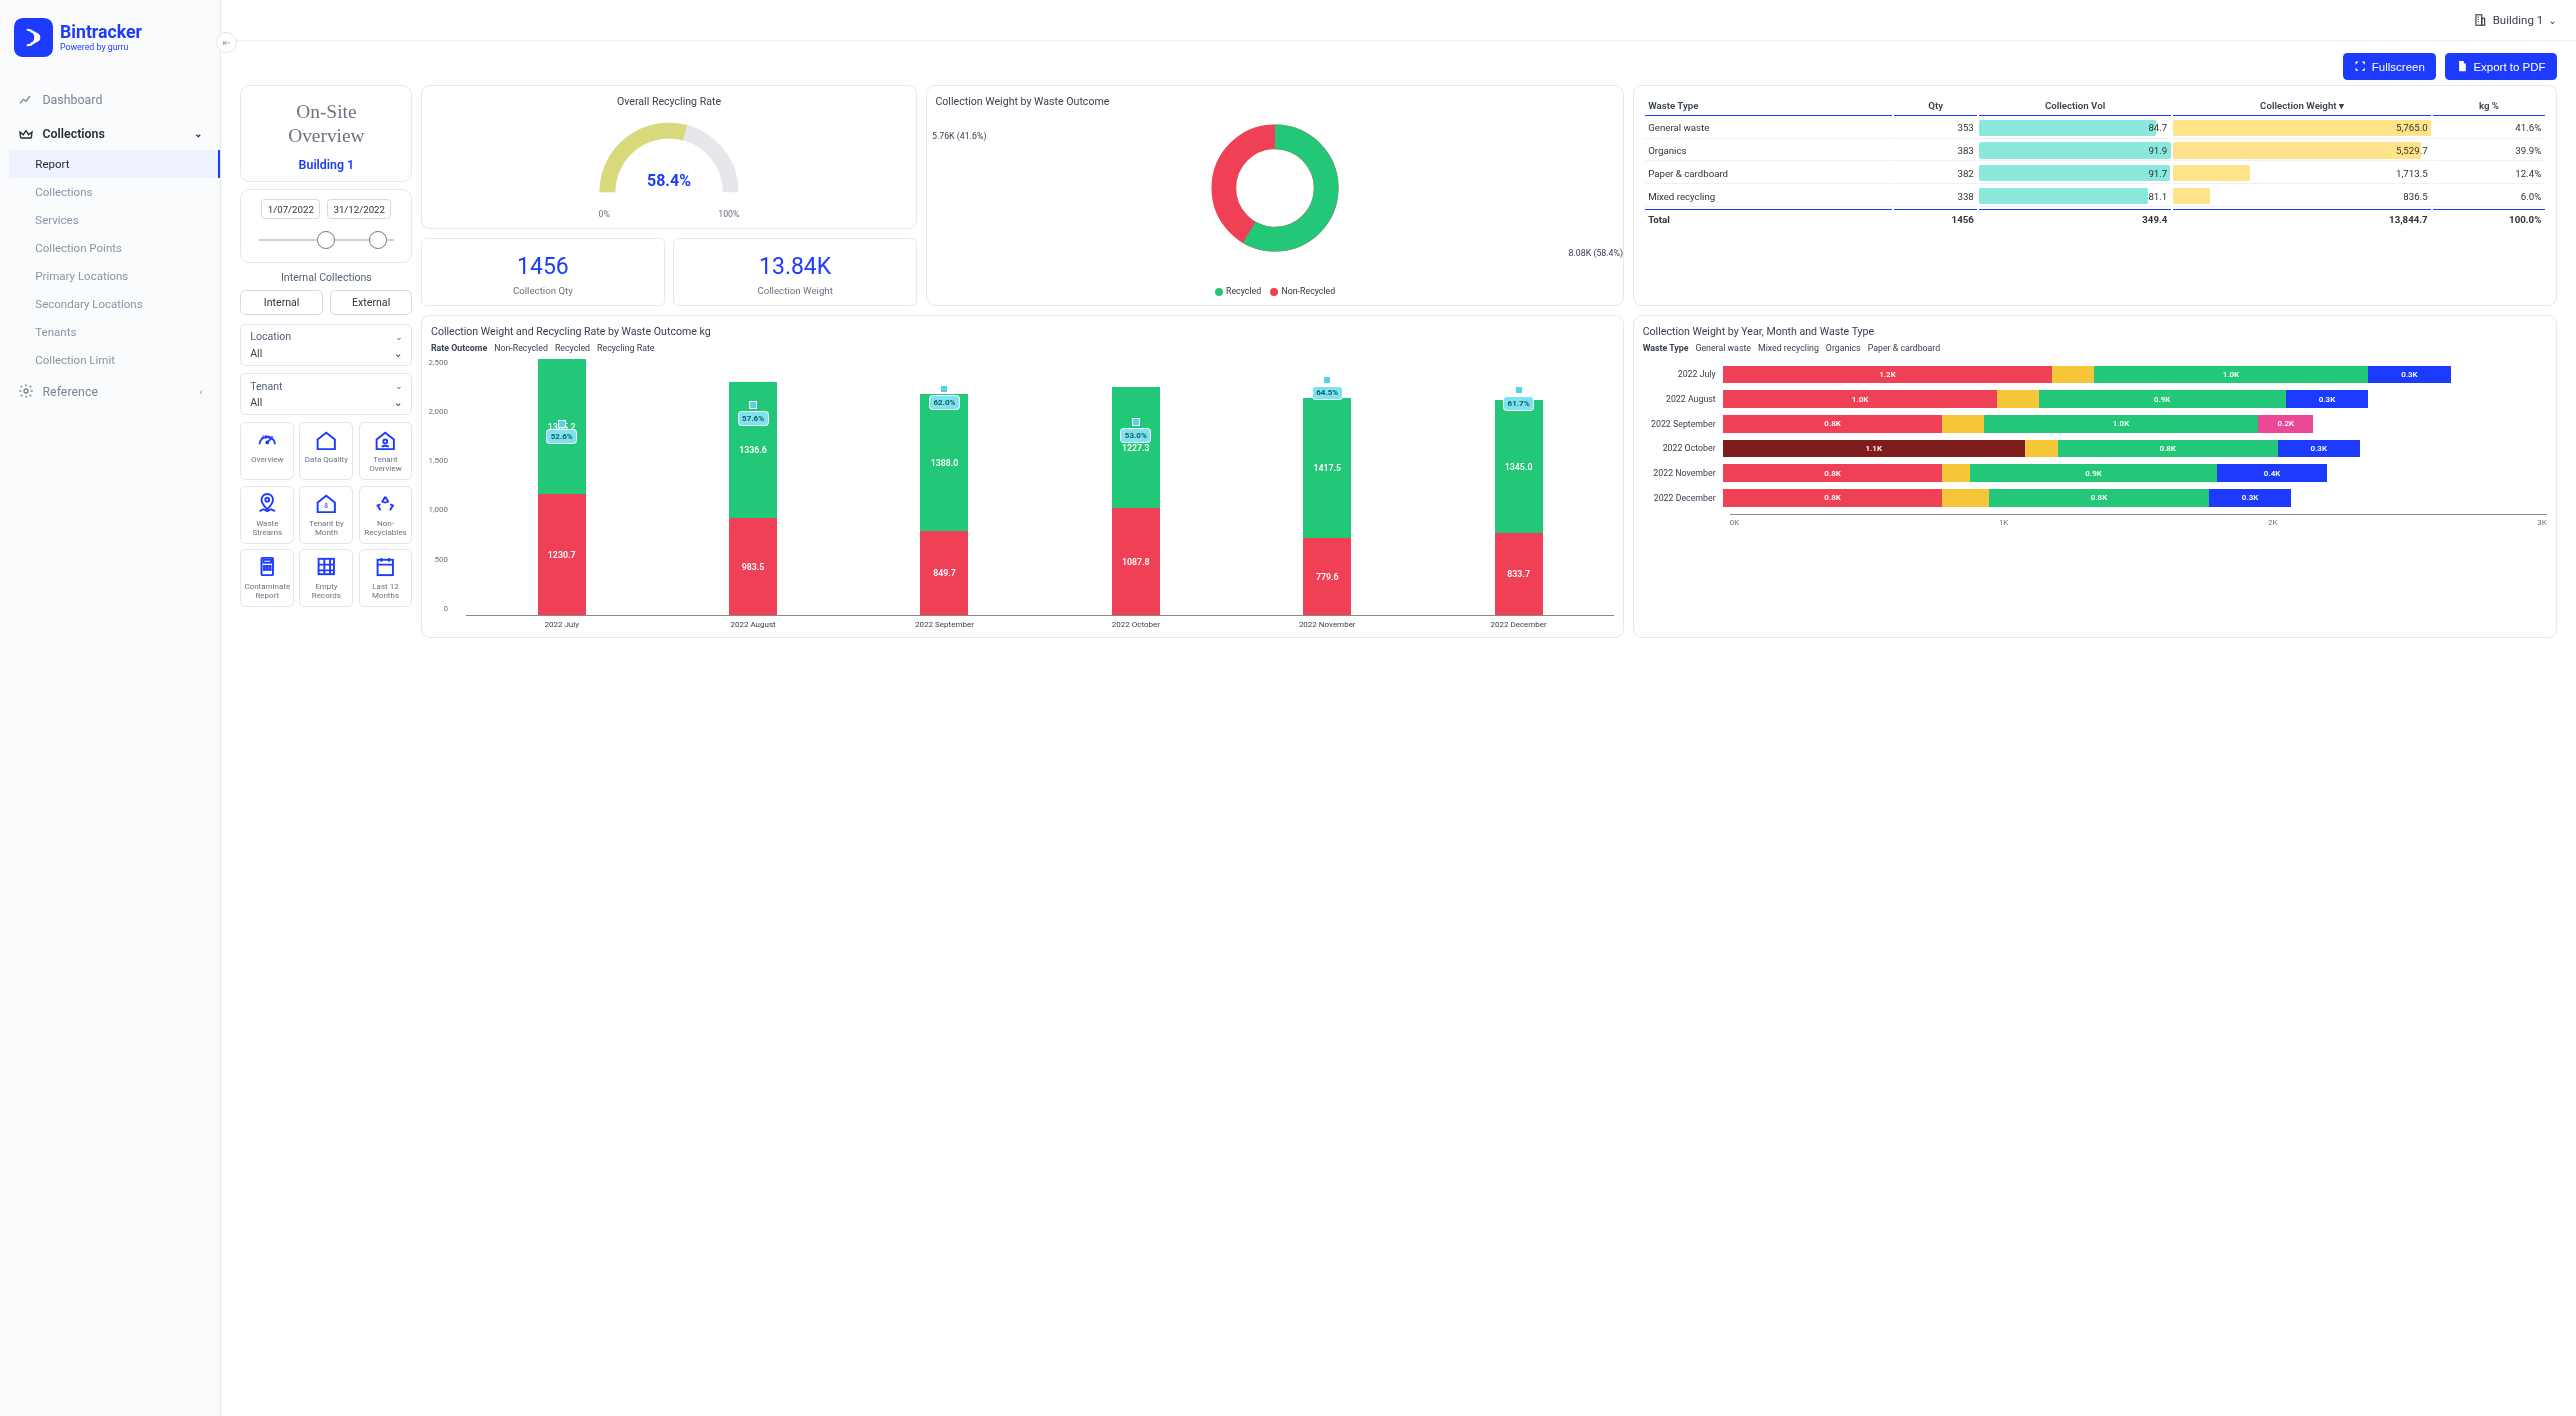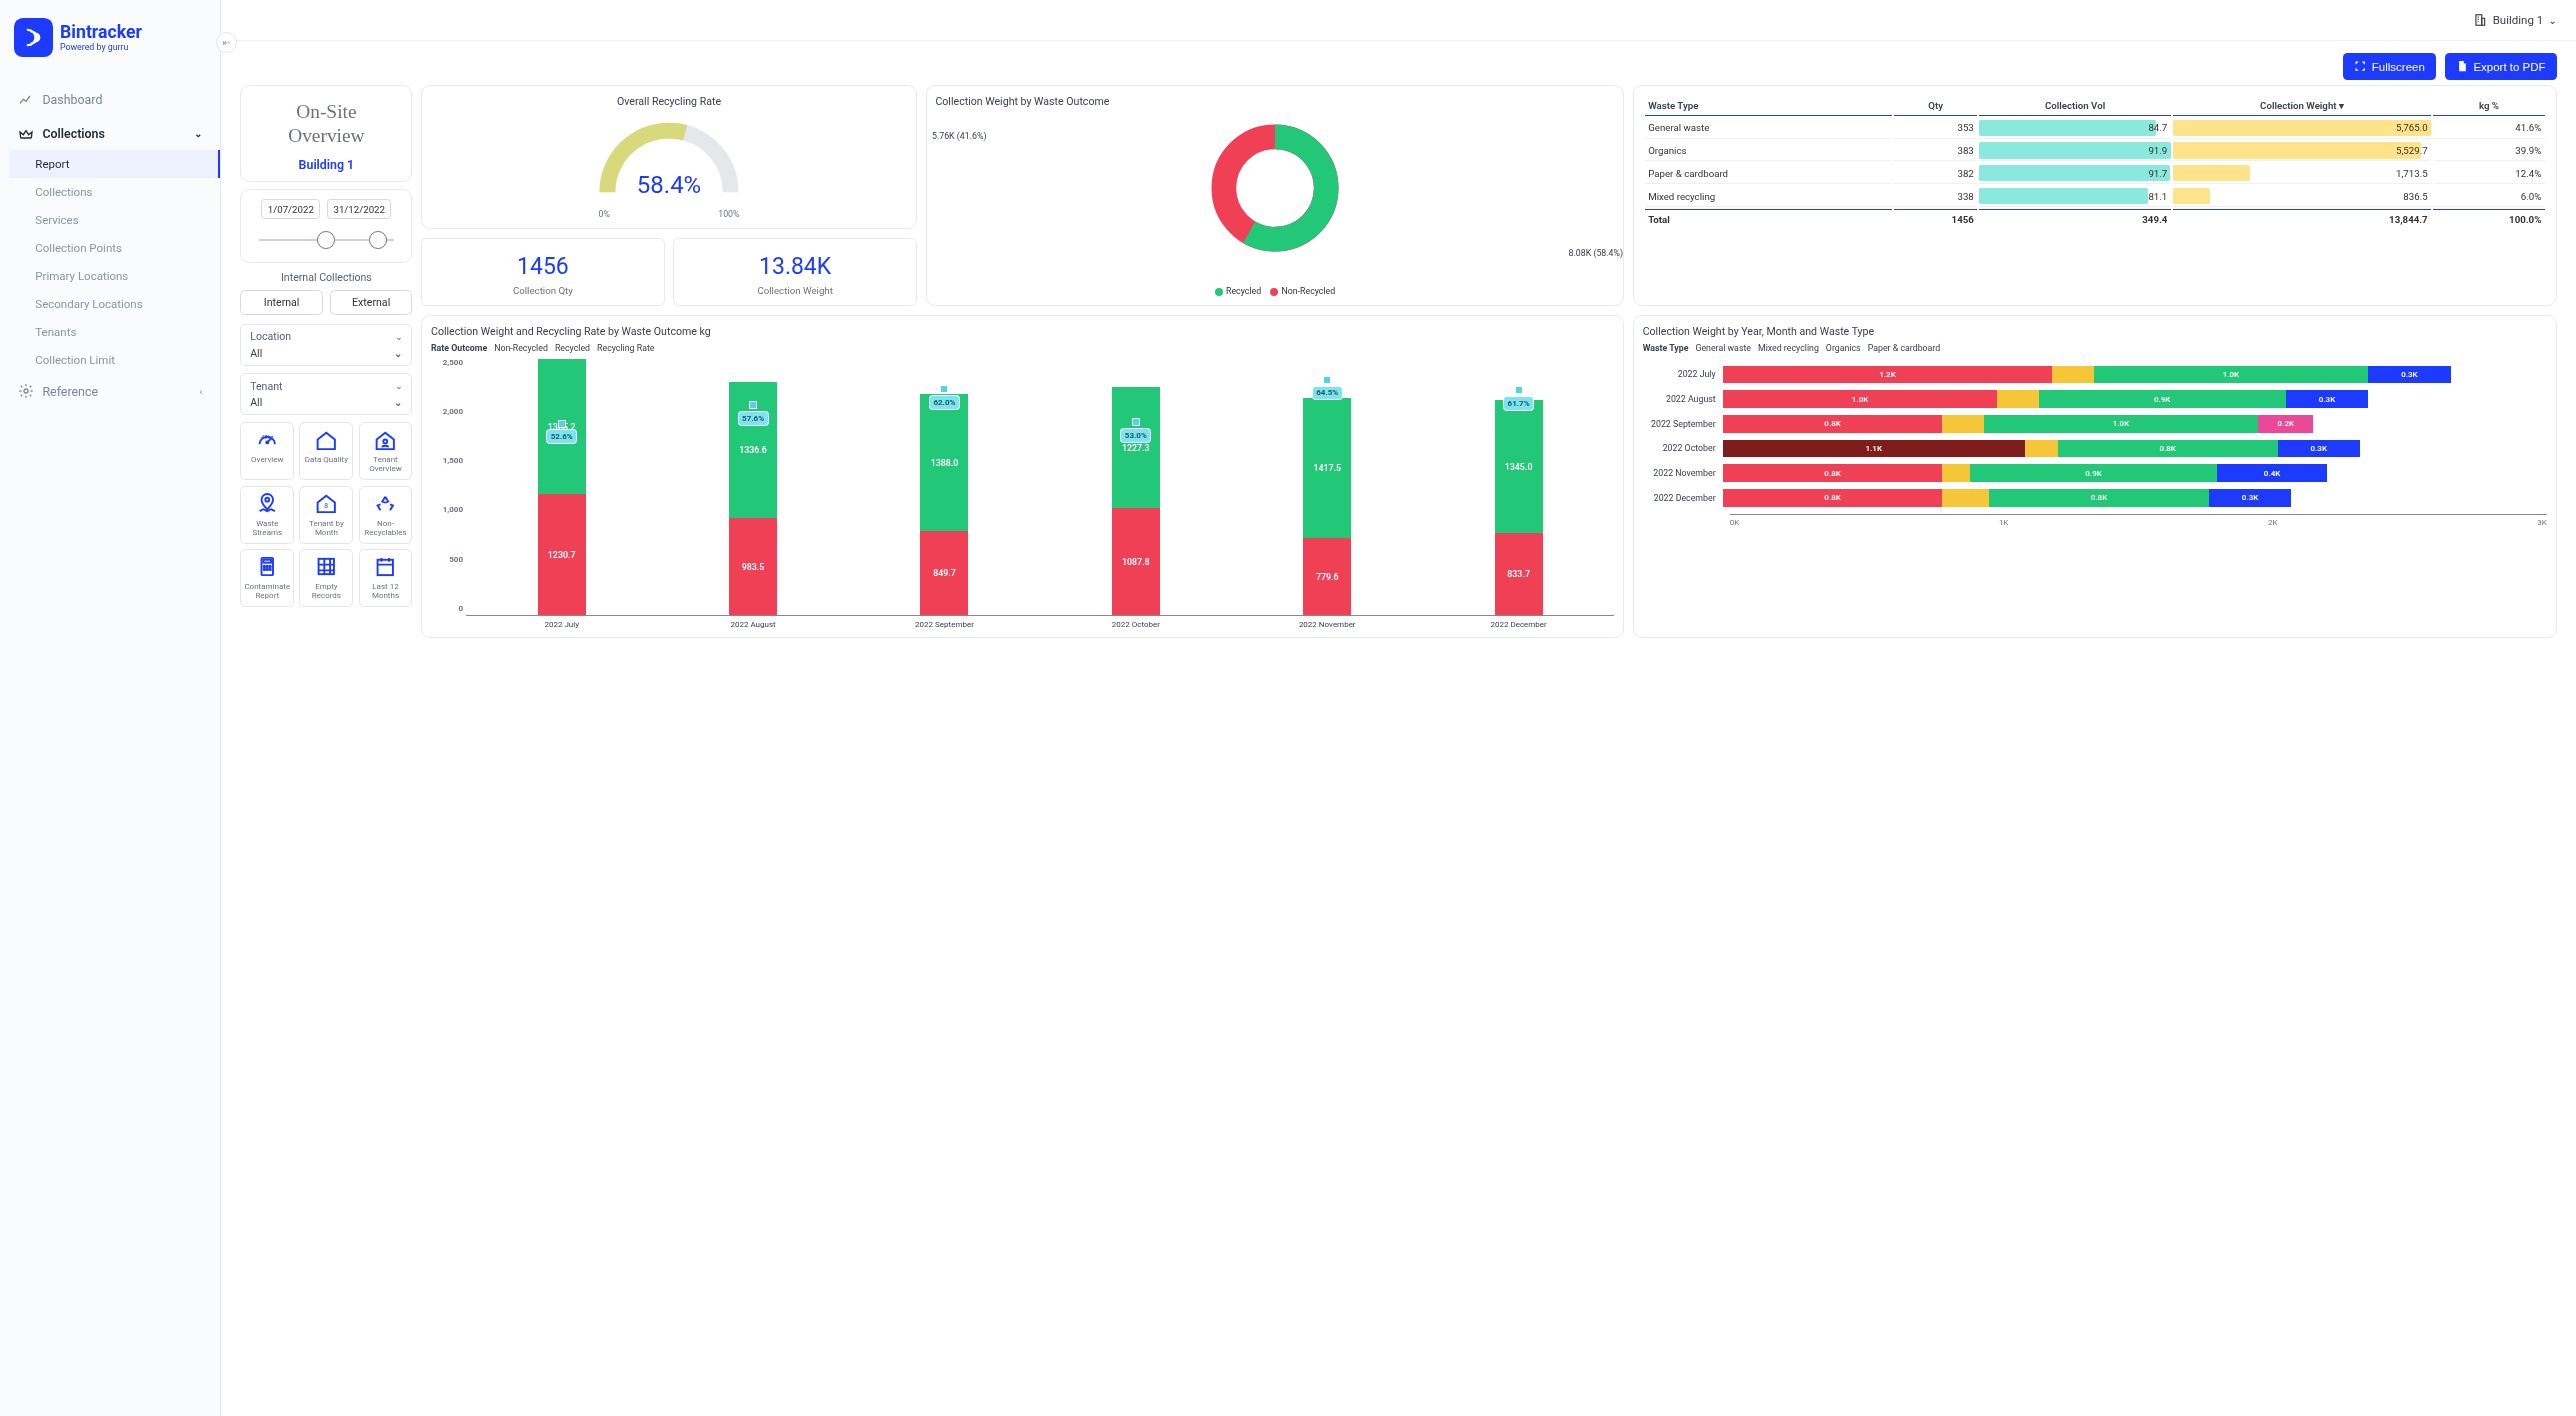--- a/index.html
+++ b/index.html
@@ -48,21 +48,21 @@
   .tile-label{font-size:8px;color:#6b7280;margin-top:1.8px;line-height:1.1;}
   .right-grid{display:grid;grid-template-columns:1.1fr 1.55fr 2.05fr;grid-template-rows:auto auto;gap:8.8px;}
   .span2{grid-column:span 2;}
   .stat-row{display:flex;gap:8.8px;}
   .stat-card{flex:1;border:0.9px solid #e7e9ed;border-radius:5.3px;text-align:center;padding:14px 5.3px 8.8px;}
   .stat-val{color:#1d3bff;font-size:23px;font-weight:400;}
   .stat-label{color:#6b7280;font-size:9.7px;margin-top:5.3px;}
   .panel-title{font-size:10.6px;color:#374151;margin-bottom:5.3px;}
   .panel-title.center{text-align:center;}
   .gauge-wrap{position:relative;height:106px;display:flex;flex-direction:column;align-items:center;}
-  .gauge-val{color:#1d3bff;font-size:24px;position:absolute;top:58px;}
+  .gauge-val{color:#1d3bff;font-size:16px;position:absolute;top:58px;font-weight:bold;}
   .gauge-ends{display:flex;justify-content:space-between;width:141px;font-size:8.8px;color:#6b7280;margin-top:auto;}
   .donut-wrap{display:flex;flex-direction:column;align-items:center;position:relative;}
   .donut-lbl{position:absolute;font-size:8.8px;color:#374151;}
   .legend{display:flex;justify-content:center;gap:8.8px;font-size:8.8px;margin-top:5.3px;}
   .legend .dot{display:inline-block;width:8px;height:8px;border-radius:50%;margin-right:3.5px;vertical-align:middle;}
   .waste-table{font-size:9.7px;width:100%;}
   .waste-table th{color:#374151;font-weight:600;padding:3.5px 3.5px;border-bottom:1.8px solid #1d3bff;}
   .waste-table th:first-child{text-align:left;}
   .waste-table td{padding:4.4px 3.5px;text-align:right;border-bottom:0.9px solid #eef0f3;}
   .waste-table td:first-child{text-align:left;}
@@ -73,21 +73,21 @@
   .chart-area{position:relative;}
   .combo-chart{display:flex;height:256px;border-bottom:0.9px solid #888;margin-left:35px;margin-top:7px;position:relative;}
   .combo-col{flex:1;display:flex;flex-direction:column;justify-content:flex-end;align-items:center;padding:0 5.3px;position:relative;}
   .combo-bar{width:48px;display:flex;flex-direction:column-reverse;}
   .seg{width:100%;display:flex;align-items:center;justify-content:center;color:#fff;font-size:8.8px;font-weight:600;}
   .seg.red{background:#ef4056;}
   .seg.green{background:#22c777;}
   .rate-badge{position:absolute;background:#7fe3ef;color:#0e5a63;font-size:8px;font-weight:700;padding:1.8px 3.5px;border-radius:3.5px;border:0.9px solid #fff;}
   .rate-pt{position:absolute;width:8px;height:8px;background:#53d4e5;border:1.8px solid #fff;transform:translate(-50%,-50%);}
   .y-axis{position:absolute;left:0;top:7px;bottom:21px;width:34px;font-size:8px;color:#6b7280;}
-  .y-tick{position:absolute;right:2px;transform:translateY(50%);font-weight:bold;}
+  .y-tick{position:absolute;right:17px;transform:translateY(50%);}
   .x-labels{display:flex;margin-left:35px;font-size:8px;color:#374151;}
   .x-labels div{flex:1;text-align:center;padding-top:3.5px;}
   .hbar-row{display:flex;align-items:center;margin:7px 0;}
   .hbar-label{width:80px;font-size:8.8px;text-align:right;color:#374151;padding-right:7px;}
   .hbar-track{flex:1;height:17.7px;display:flex;position:relative;}
   .hseg{height:100%;display:flex;align-items:center;justify-content:center;font-size:8px;color:#fff;font-weight:600;}
   .x-axis-h{display:flex;margin-left:87px;font-size:8px;color:#6b7280;justify-content:space-between;border-top:0.9px solid #888;padding-top:3.5px;}
   .legend-row{font-size:8.8px;color:#374151;display:flex;gap:7px;align-items:center;margin-bottom:5.3px;}
   .legend-row b{font-weight:700;}
   .sidebar-collapse{position:absolute;left:216px;top:32px;width:21px;height:21px;border:0.9px solid #e3e5ea;border-radius:50%;background:#fff;display:flex;align-items:center;justify-content:center;cursor:pointer;color:#9aa1b1;font-size:9.7px;}

